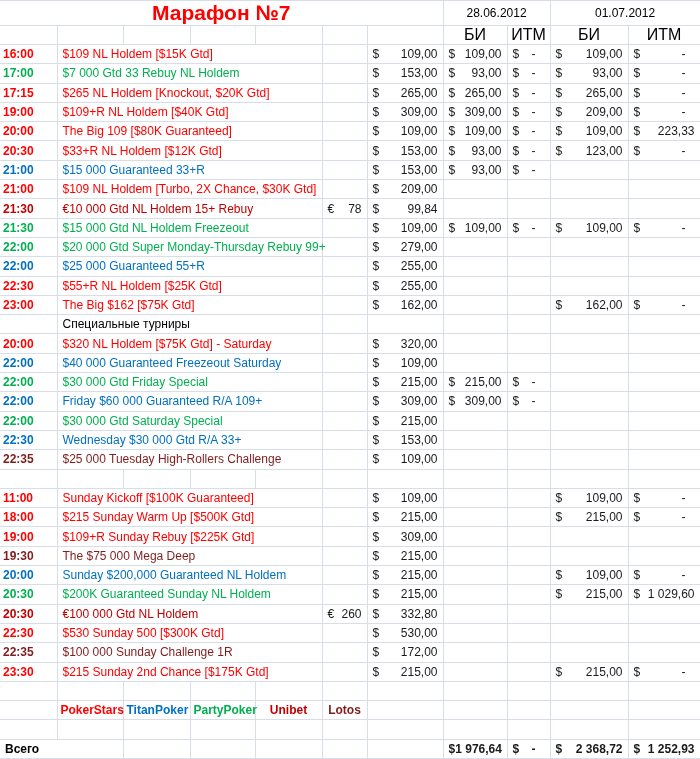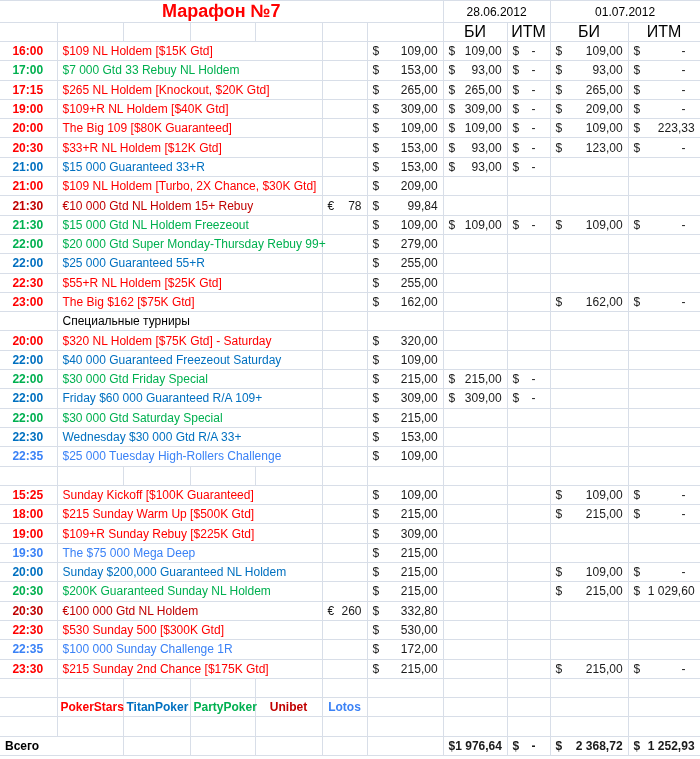--- a/index.html
+++ b/index.html
@@ -4,36 +4,36 @@
 <style>
   html,body{margin:0;padding:0;background:#fff;}
   .sheet{width:700px;height:759px;overflow:hidden;background:#fff;
          font-family:"Liberation Sans",sans-serif;}
   table{border-collapse:collapse;table-layout:fixed;width:700px;}
   td{border:1px solid #d8dee8;padding:0 3px;font-size:12px;height:18.3px;
      vertical-align:middle;color:#1a1a1a;overflow:visible;}
   td:first-child{border-left:none;}
   tr.hdr1 td{height:21px;}
   tr.hdr2 td{height:18px;}
-  .title{font-weight:bold;font-size:18px;text-align:center;color:#ff0000;border-left:none;}
+  .title{font-weight:bold;font-size:21px;text-align:center;color:#ff0000;border-left:none;}
   .date{text-align:center;font-size:12px;color:#000;}
   .sub{text-align:center;font-size:16px;color:#000;}
-  .time{font-weight:bold;text-align:center;padding-right:4px;white-space:nowrap;}
+  .time{font-weight:bold;text-align:left;padding-right:4px;white-space:nowrap;}
   .name{font-weight:normal;padding-left:5px;white-space:nowrap;}
   .section{color:#000;}
   .money{padding:0 5px;}
   .money .wrap{display:flex;justify-content:space-between;align-items:center;}
   .money .cur{flex:0 0 auto;}
   .money .val{flex:0 0 auto;}
   .money .dash{padding-right:9px;}
   .bold{font-weight:bold;}
   .brand{font-weight:bold;text-align:center;white-space:nowrap;}
   .label{font-weight:bold;color:#000;padding-left:5px;white-space:nowrap;}
   .c-red{color:#ff0000;} .c-green{color:#00b050;} .c-blue{color:#0070c0;}
-  .c-orange{color:#3b82f6;} .c-darkred{color:#c00000;}
+  .c-orange{color:#7f1d1d;} .c-darkred{color:#c00000;}
 </style>
 </head>
 <body>
 
 <div class="sheet">
   <table>
     <colgroup>
       <col style="width:57px">
         <col style="width:66px">
         <col style="width:67px">
@@ -584,21 +584,21 @@
           <td></td>
           <td></td>
           <td></td>
           <td></td>
           <td></td>
           <td></td>
           <td></td>
           <td></td>
         </tr>
         <tr>
-          <td class="time c-red">15:25</td>
+          <td class="time c-red">11:00</td>
           <td class="name c-red" colspan="4">Sunday Kickoff [$100K Guaranteed]</td>
           <td class="money"></td>
           <td class="money">
             <span class="wrap">
               <span class="cur">$</span>
               <span class="val">109,00</span>
             </span>
           </td>
           <td class="money"></td>
           <td class="money"></td>

